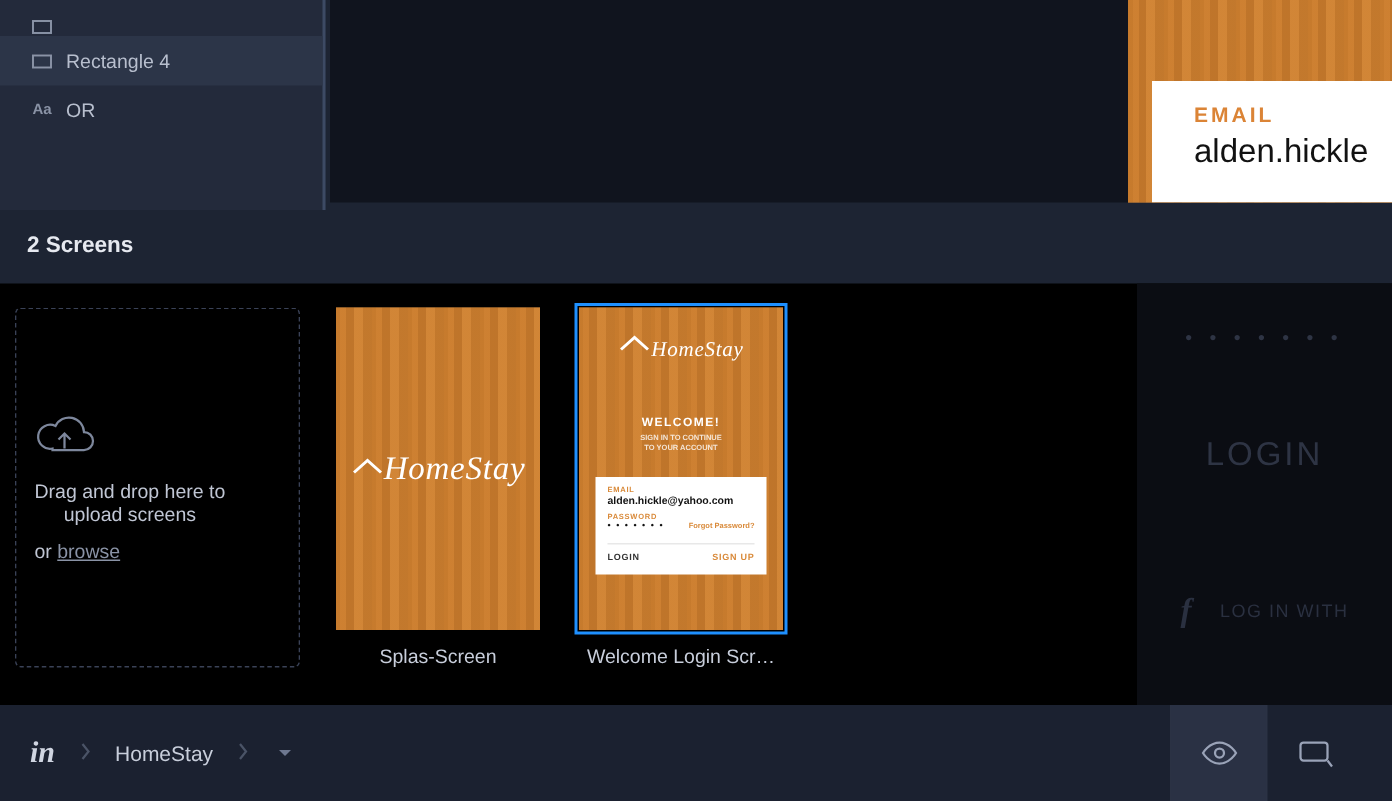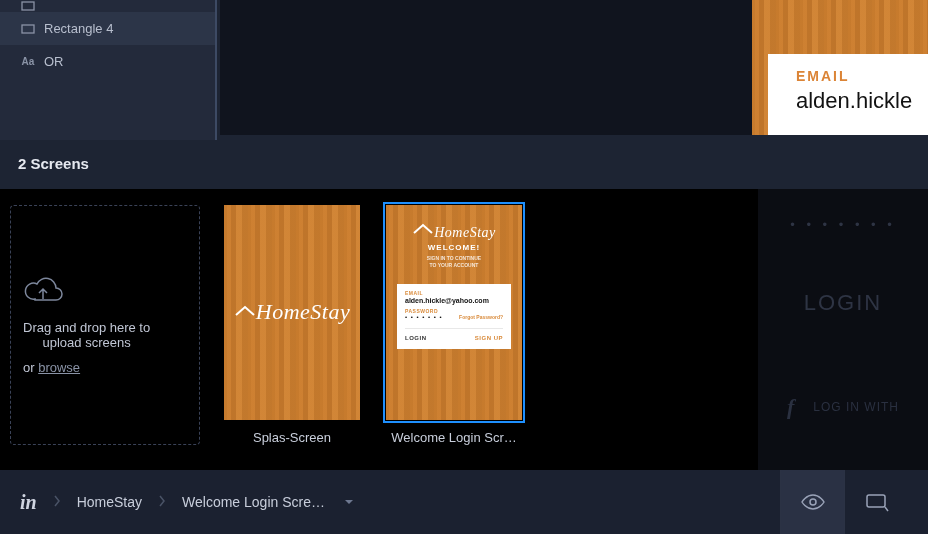--- a/index.html
+++ b/index.html
@@ -17,21 +17,21 @@
   
   .sidebar {
     position: absolute;
     left: 0; top: 0;
     width: 217px;
     height: 140px;
     background: #232a3b;
     border-right: 2px solid #3d4a64;
     display: flex;
     flex-direction: column;
-    padding-top: 0;
+    padding-top: 12px;
   }
   .layer-row {
     display: flex;
     align-items: center;
     height: 33px;
     padding-left: 14px;
     gap: 8px;
     color: #b8bfce;
     font-size: 13px;
   }
@@ -176,21 +176,21 @@
   .logo-home .roof {
     display: inline-block;
     vertical-align: 2px;
   }
   .logo-home .roof svg { stroke: #fff; fill: none; stroke-width: 2; width: 22px; height: 12px; }
   .thumb-splash .logo-home { font-size: 22px; margin-top: 92px; }
   .thumb-login .logo-home { font-size: 14px; margin-top: 18px; }
   .thumb-login .welcome {
     font-size: 8px;
     letter-spacing: 1px;
-    margin-top: 2px;
+    margin-top: 35px;
     font-weight: 700;
   }
   .thumb-login .sub {
     font-size: 5px;
     opacity: 0.8;
     margin-top: 3px;
     text-align: center;
     line-height: 1.3;
   }
   .login-card {
@@ -428,21 +428,20 @@
 
 <div class="bottom-bar">
   <span class="in-logo">in</span>
   <span class="crumb-sep"><svg viewBox="0 0 8 12">
         <path d="M2 1l4 5-4 5"></path>
       </svg></span>
   <span class="crumb">HomeStay</span>
   <span class="crumb-sep"><svg viewBox="0 0 8 12">
         <path d="M2 1l4 5-4 5"></path>
       </svg></span>
-  <span class="crumb">Welcome Login Scre…</span>
   <span class="crumb-menu-caret"></span>
 
   <div class="bottom-right">
     <div class="tool-btn active">
       <svg viewBox="0 0 26 20">
           <path d="M2 10s4-7 11-7 11 7 11 7-4 7-11 7S2 10 2 10z"></path>
           <circle cx="13" cy="10" r="3"></circle>
         </svg>
     </div>
     <div class="tool-btn">

